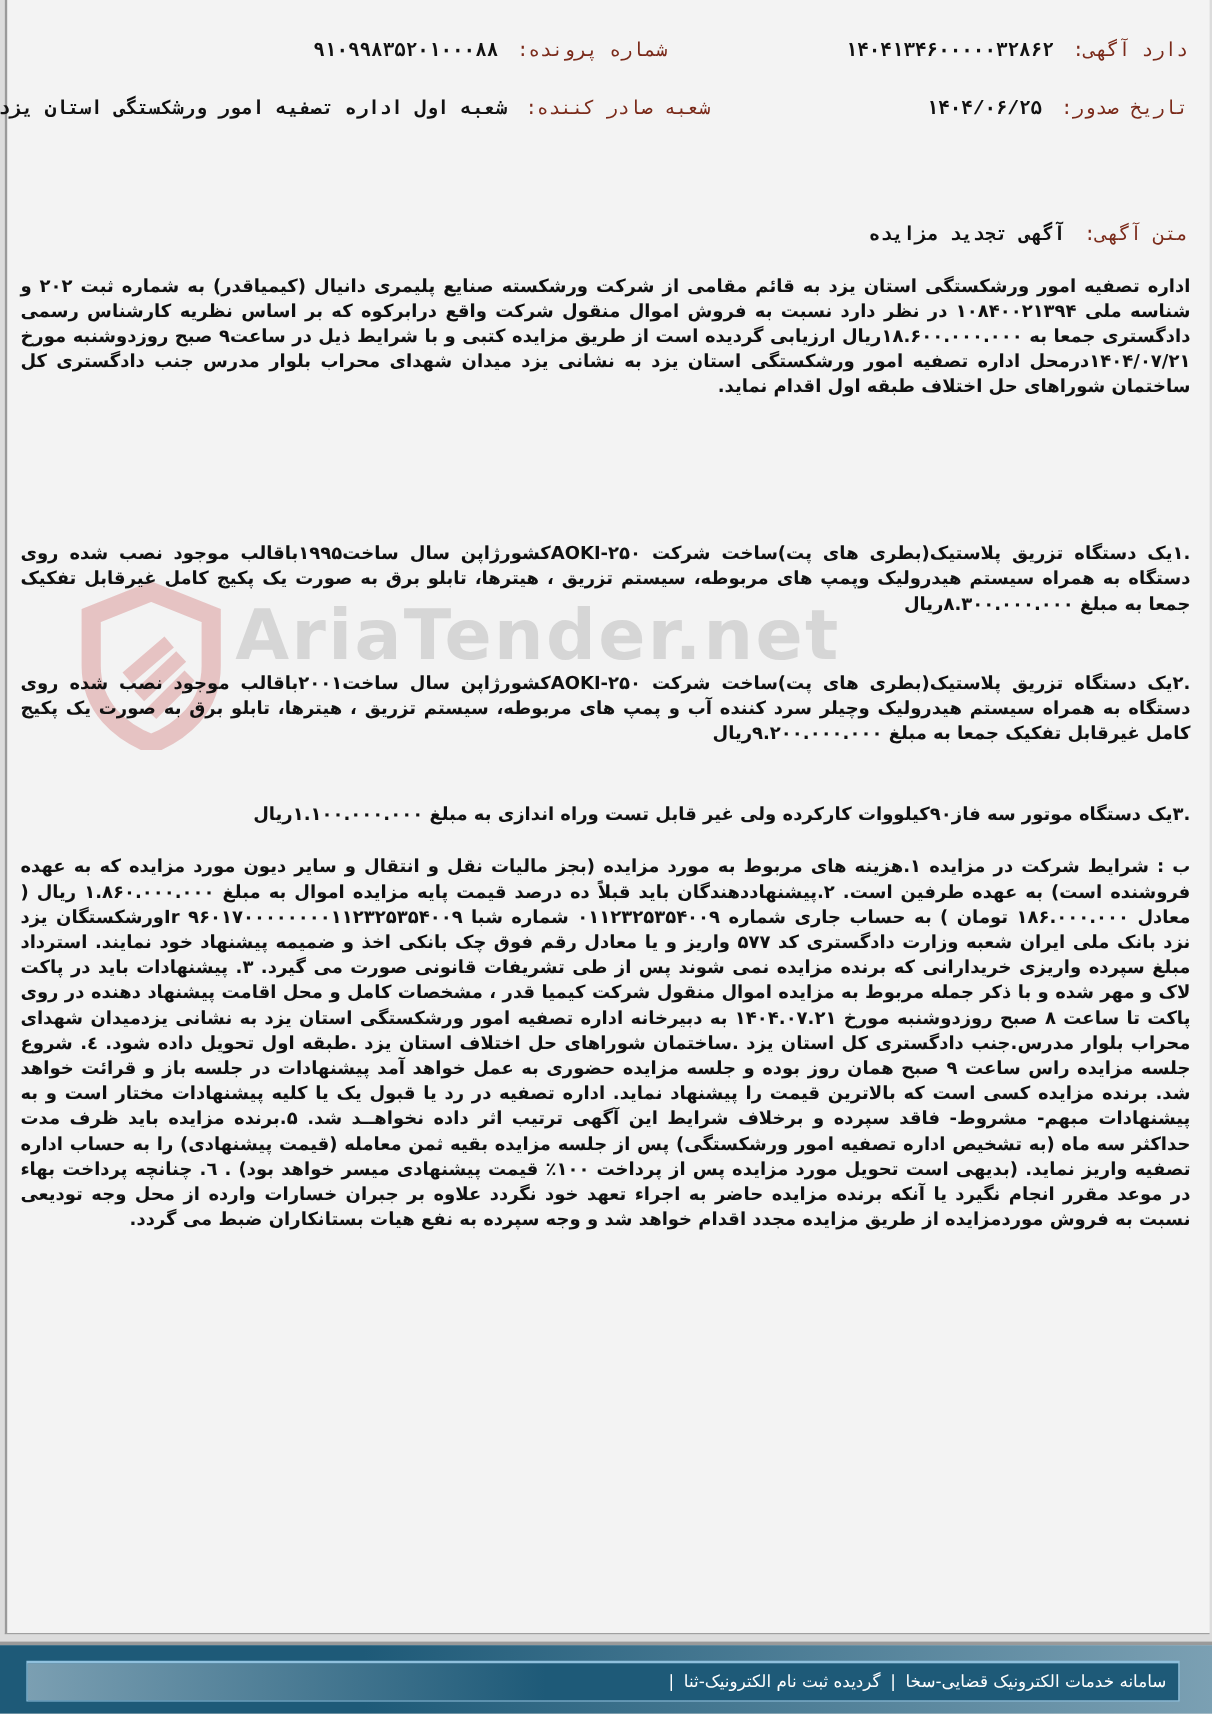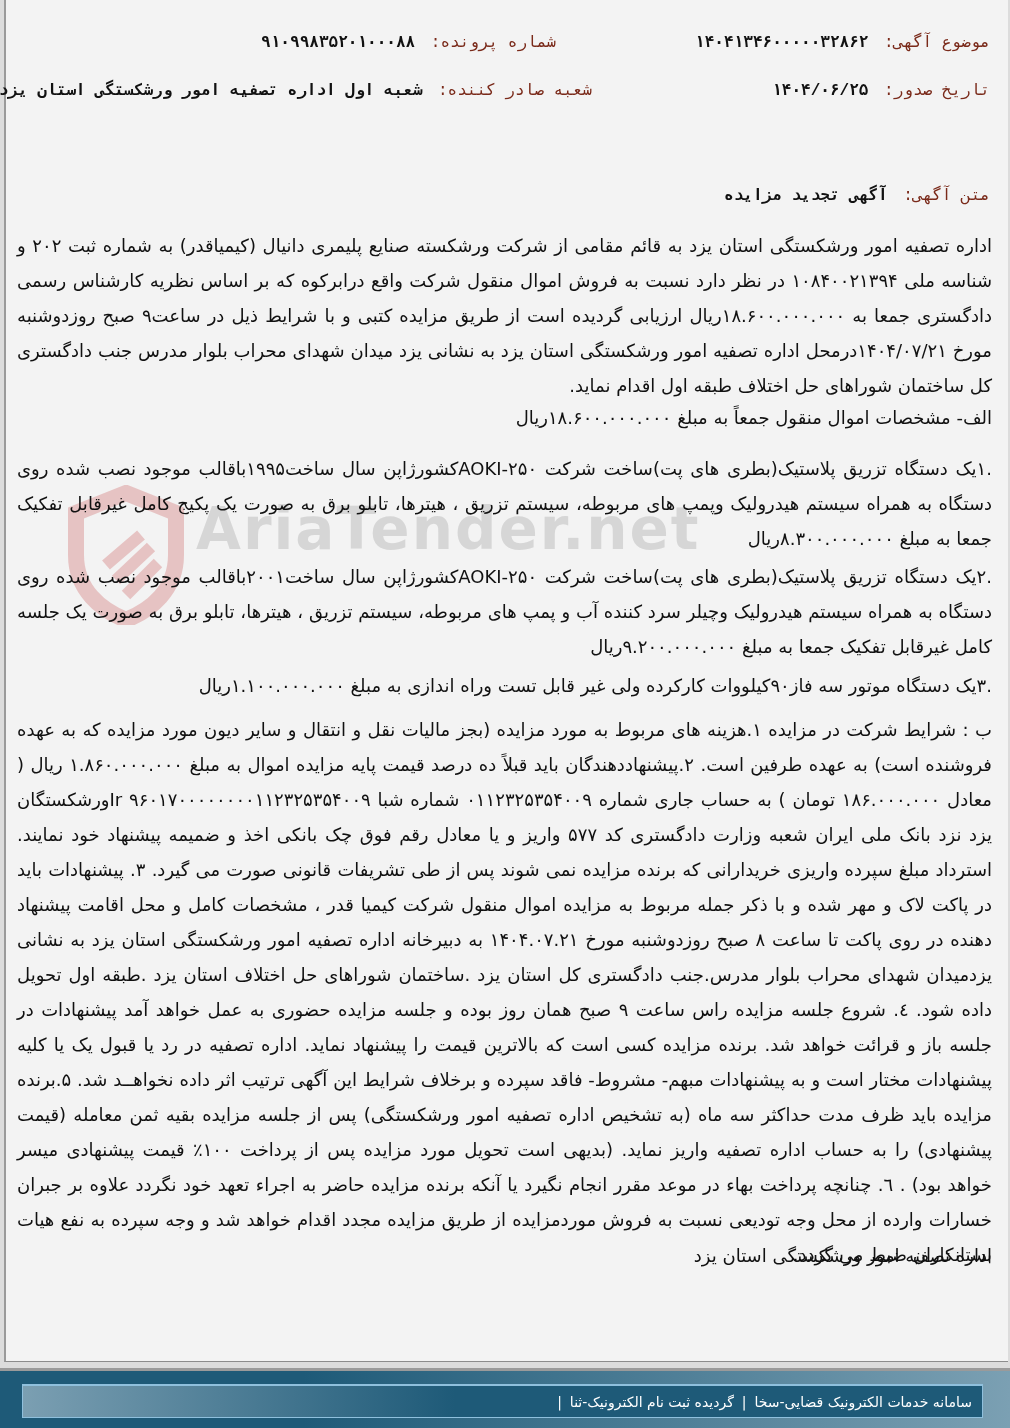--- a/index.html
+++ b/index.html
@@ -19,22 +19,22 @@
   .gray-band {
     position:absolute; left:0; top:1362px; width:1010px; height:6px;
     background:#dcdcdc; border-bottom:3px solid #9a9a9a;
   }
   .meta-row {
     position:absolute; font-size:16px; font-weight:bold; color:#111; white-space:nowrap;font-family:Liberation Mono, monospace;
   }
   .lbl { color:#7a2a1a; font-weight:normal; margin-left:6px; }
   .para {
     position:absolute; right:16px; width:975px;
-    font-size:18px; font-weight:normal; color:#111;
-    line-height:35px; text-align:justify; text-align-last:right;
+    font-size:15px; font-weight:bold; color:#111;
+    line-height:21px; text-align:justify; text-align-last:right;
   }
   .para p { margin:0; }
   .watermark {
     position:absolute; left:60px; top:485px; width:560px; height:140px;
     pointer-events:none; direction:ltr;
   }
   .wm-text {
     position:absolute; left:130px; top:10px;
     font-family:"DejaVu Sans", sans-serif; font-weight:bold;
     font-size:58px; color:rgba(140,140,140,0.28); letter-spacing:2px;
@@ -53,21 +53,21 @@
   }
   .footer-bar a { color:#fff; text-decoration:none; cursor:pointer; }
   .sep { margin:0 8px; }
 </style>
 </head>
 <body>
 
 <div class="doc">
 
   <div class="meta-row" style="right:18px; top:32px;">
-    <span class="lbl">موضوع آگهی:</span>
+    <span class="lbl">دارد آگهی:</span>
     <span>۱۴۰۴۱۳۴۶۰۰۰۰۰۳۲۸۶۲</span>
   </div>
   <div class="meta-row" style="right:452px; top:32px;">
     <span class="lbl">شماره پرونده:</span>
     <span>۹۱۰۹۹۸۳۵۲۰۱۰۰۰۸۸</span>
   </div>
 
   <div class="meta-row" style="right:18px; top:80px;">
     <span class="lbl">تاریخ صدور:</span>
     <span>۱۴۰۴/۰۶/۲۵</span>
@@ -87,43 +87,37 @@
       <path d="M60 8 L110 28 L110 70 C110 105 85 125 60 135 C35 125 10 105 10 70 L10 28 Z" fill="none" stroke="rgba(216,138,138,0.45)" stroke-width="16"></path>
       <path d="M40 80 L75 50 M50 95 L85 62 M60 110 L92 78" stroke="rgba(216,138,138,0.45)" stroke-width="12"></path>
     </svg>
     <span class="wm-text">AriaTender.net</span>
   </div>
 
   <div class="para" style="top:228px;">
     <p>اداره تصفیه امور ورشکستگی استان یزد به قائم مقامی از شرکت ورشکسته صنایع پلیمری دانیال (کیمیاقدر) به شماره ثبت ۲۰۲ و شناسه ملی ۱۰۸۴۰۰۲۱۳۹۴ در نظر دارد نسبت به فروش اموال منقول شرکت واقع درابرکوه که بر اساس نظریه کارشناس رسمی دادگستری جمعا به ۱۸.۶۰۰.۰۰۰.۰۰۰ریال ارزیابی گردیده است از طریق مزایده کتبی و با شرایط ذیل در ساعت۹ صبح روزدوشنبه مورخ ۱۴۰۴/۰۷/۲۱درمحل اداره تصفیه امور ورشکستگی استان یزد به نشانی یزد میدان شهدای محراب بلوار مدرس جنب دادگستری کل ساختمان شوراهای حل اختلاف طبقه اول اقدام نماید.</p>
   </div>
 
-  <div class="para" style="top:400px;">
-    <p>الف- مشخصات اموال منقول جمعاً به مبلغ ۱۸.۶۰۰.۰۰۰.۰۰۰ریال</p>
-  </div>
 
   <div class="para" style="top:451px;">
     <p>.۱یک دستگاه تزریق پلاستیک(بطری های پت)ساخت شرکت AOKI-۲۵۰کشورژاپن سال ساخت۱۹۹۵باقالب موجود نصب شده روی دستگاه به همراه سیستم هیدرولیک وپمپ های مربوطه، سیستم تزریق ، هیترها، تابلو برق به صورت یک پکیج کامل غیرقابل تفکیک جمعا به مبلغ ۸.۳۰۰.۰۰۰.۰۰۰ریال</p>
   </div>
 
   <div class="para" style="top:559px;">
-    <p>.۲یک دستگاه تزریق پلاستیک(بطری های پت)ساخت شرکت AOKI-۲۵۰کشورژاپن سال ساخت۲۰۰۱باقالب موجود نصب شده روی دستگاه به همراه سیستم هیدرولیک وچیلر سرد کننده آب و پمپ های مربوطه، سیستم تزریق ، هیترها، تابلو برق به صورت یک جلسه کامل غیرقابل تفکیک جمعا به مبلغ ۹.۲۰۰.۰۰۰.۰۰۰ریال</p>
+    <p>.۲یک دستگاه تزریق پلاستیک(بطری های پت)ساخت شرکت AOKI-۲۵۰کشورژاپن سال ساخت۲۰۰۱باقالب موجود نصب شده روی دستگاه به همراه سیستم هیدرولیک وچیلر سرد کننده آب و پمپ های مربوطه، سیستم تزریق ، هیترها، تابلو برق به صورت یک پکیج کامل غیرقابل تفکیک جمعا به مبلغ ۹.۲۰۰.۰۰۰.۰۰۰ریال</p>
   </div>
 
   <div class="para" style="top:668px;">
     <p>.۳یک دستگاه موتور سه فاز۹۰کیلووات کارکرده ولی غیر قابل تست وراه اندازی به مبلغ ۱.۱۰۰.۰۰۰.۰۰۰ریال</p>
   </div>
 
   <div class="para" style="top:712px;">
     <p>ب : شرایط شرکت در مزایده ۱.هزینه های مربوط به مورد مزایده (بجز مالیات نقل و انتقال و سایر دیون مورد مزایده که به عهده فروشنده است) به عهده طرفین است. ۲.پیشنهاددهندگان باید قبلاً ده درصد قیمت پایه مزایده اموال به مبلغ ۱.۸۶۰.۰۰۰.۰۰۰ ریال ( معادل ۱۸۶.۰۰۰.۰۰۰ تومان ) به حساب جاری شماره ۰۱۱۲۳۲۵۳۵۴۰۰۹ شماره شبا Ir ۹۶۰۱۷۰۰۰۰۰۰۰۰۱۱۲۳۲۵۳۵۴۰۰۹ورشکستگان یزد نزد بانک ملی ایران شعبه وزارت دادگستری کد ۵۷۷ واریز و یا معادل رقم فوق چک بانکی اخذ و ضمیمه پیشنهاد خود نمایند. استرداد مبلغ سپرده واریزی خریدارانی که برنده مزایده نمی شوند پس از طی تشریفات قانونی صورت می گیرد. ۳. پیشنهادات باید در پاکت لاک و مهر شده و با ذکر جمله مربوط به مزایده اموال منقول شرکت کیمیا قدر ، مشخصات کامل و محل اقامت پیشنهاد دهنده در روی پاکت تا ساعت ۸ صبح روزدوشنبه مورخ ۱۴۰۴.۰۷.۲۱ به دبیرخانه اداره تصفیه امور ورشکستگی استان یزد به نشانی یزدمیدان شهدای محراب بلوار مدرس.جنب دادگستری کل استان یزد .ساختمان شوراهای حل اختلاف استان یزد .طبقه اول تحویل داده شود. ٤. شروع جلسه مزایده راس ساعت ۹ صبح همان روز بوده و جلسه مزایده حضوری به عمل خواهد آمد پیشنهادات در جلسه باز و قرائت خواهد شد. برنده مزایده کسی است که بالاترین قیمت را پیشنهاد نماید. اداره تصفیه در رد یا قبول یک یا کلیه پیشنهادات مختار است و به پیشنهادات مبهم- مشروط- فاقد سپرده و برخلاف شرایط این آگهی ترتیب اثر داده نخواهــد شد. ۵.برنده مزایده باید ظرف مدت حداکثر سه ماه (به تشخیص اداره تصفیه امور ورشکستگی) پس از جلسه مزایده بقیه ثمن معامله (قیمت پیشنهادی) را به حساب اداره تصفیه واریز نماید. (بدیهی است تحویل مورد مزایده پس از پرداخت ۱۰۰٪ قیمت پیشنهادی میسر خواهد بود) . ٦. چنانچه پرداخت بهاء در موعد مقرر انجام نگیرد یا آنکه برنده مزایده حاضر به اجراء تعهد خود نگردد علاوه بر جبران خسارات وارده از محل وجه تودیعی نسبت به فروش موردمزایده از طریق مزایده مجدد اقدام خواهد شد و وجه سپرده به نفع هیات بستانکاران ضبط می گردد.</p>
   </div>
 
-  <div class="para" style="top:1238px;">
-    <p>اداره تصفیه امور ورشکستگی استان یزد</p>
-  </div>
 </div>
 
 <div class="gray-band"></div>
 
 <div class="footer">
   <div class="footer-bar">
     <a>سامانه خدمات الکترونیک قضایی-سخا</a>
     <span class="sep">|</span>
     <a>گردیده ثبت نام الکترونیک-ثنا</a>
     <span class="sep">|</span>

